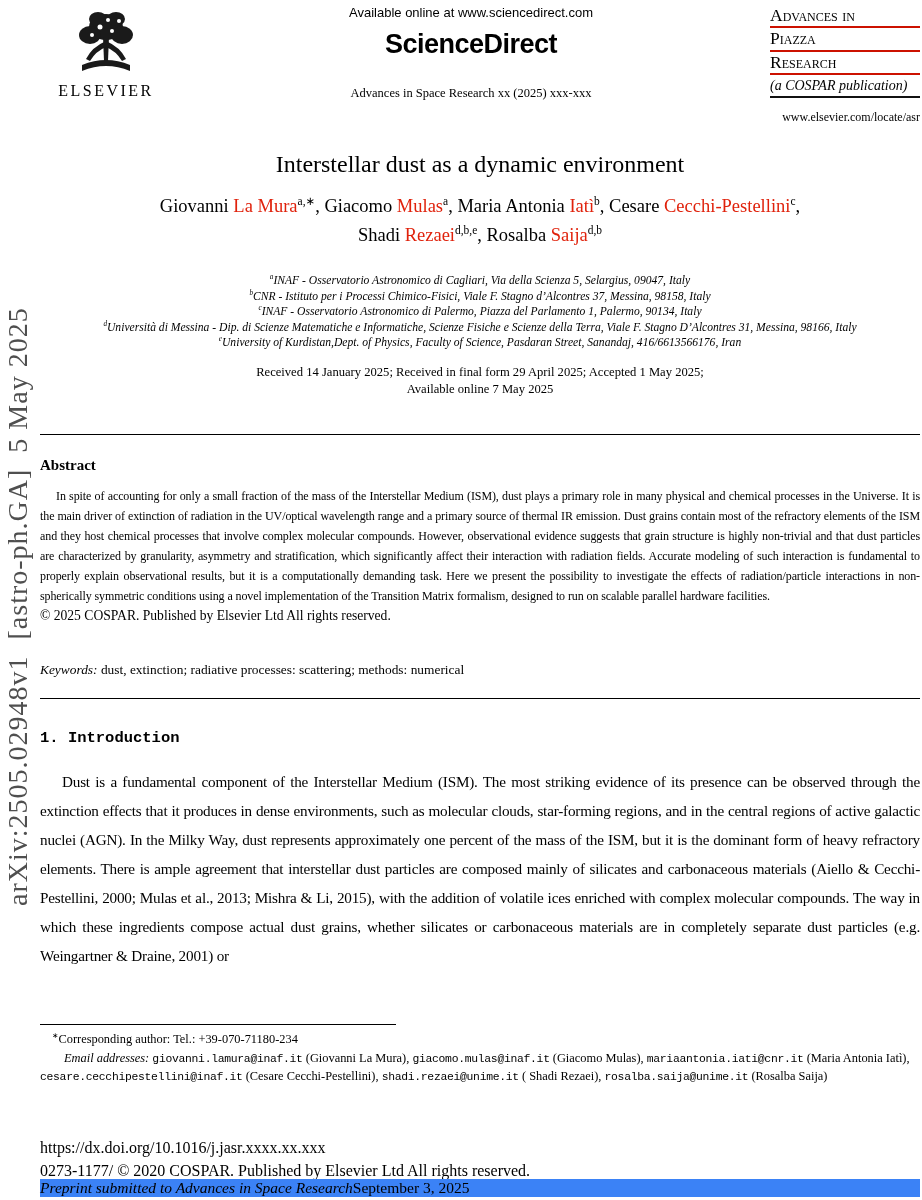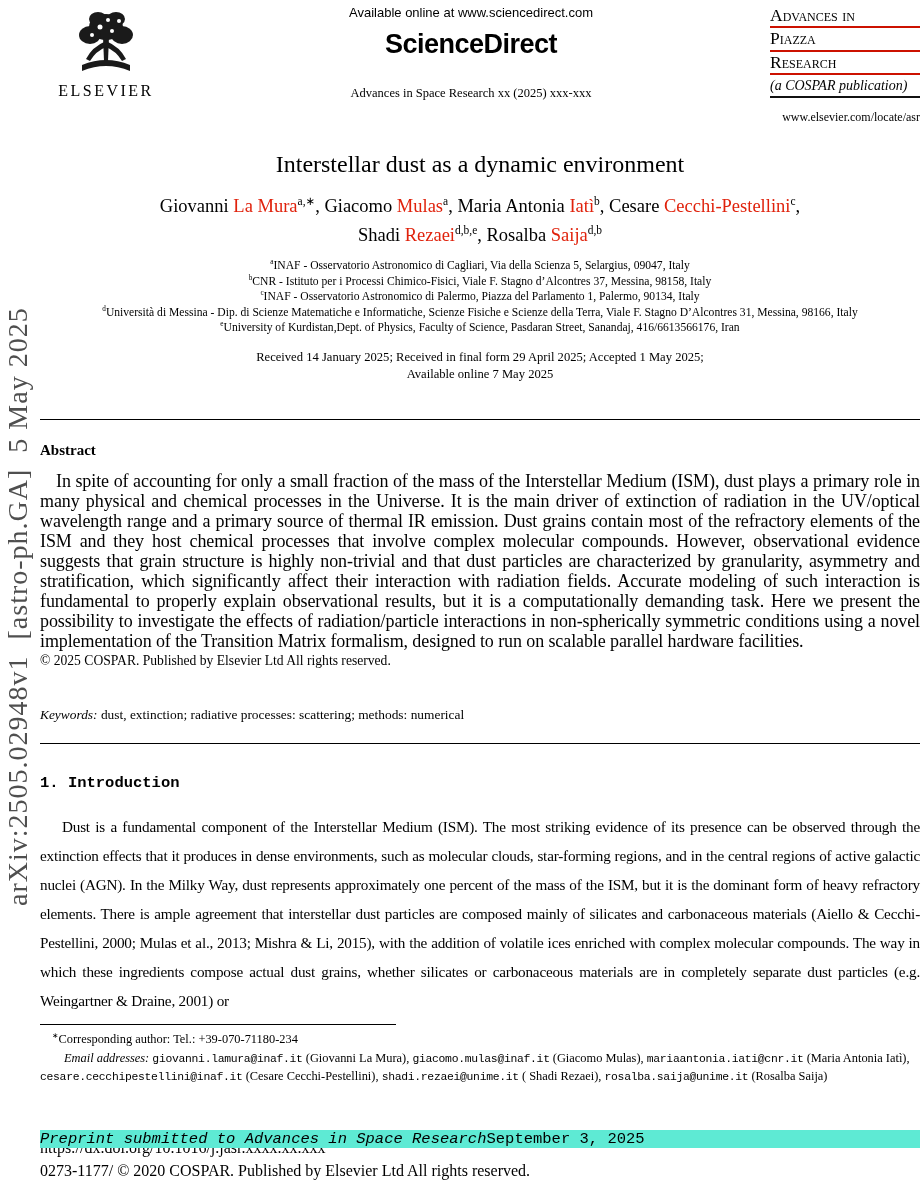--- a/index.html
+++ b/index.html
@@ -32,49 +32,49 @@
   .asr-line { font-variant:small-caps; font-weight:normal; font-size:17.5px; line-height:1.05;
               border-bottom:2.5px solid var(--logo-red); padding:1px 0 2px; }
   .asr-sub { font-style:italic; font-size:14px; border-bottom:2.5px solid #111; padding:3px 0 2px; }
   .locate { font-size:12px; text-align:right; margin-top:12px; }
 
   
   .paper-title { text-align:center; font-size:24px; margin-top:26px; }
   .authors { text-align:center; font-size:18.5px; margin-top:14px; line-height:1.55; }
   .authors .red { color:var(--author-red); }
   sup { font-size:62%; line-height:0; }
-  .affiliations { margin-top:9px; text-align:center; font-size:11.6px; line-height:1.33; }
+  .affiliations { margin-top:24px; text-align:center; font-style:italic; font-size:11.6px; line-height:1.33; }
   .dates { margin-top:13px; text-align:center; font-size:12.6px; line-height:1.35;font-family:Liberation Serif, serif; }
 
   .rule { border:none; border-top:1.2px solid #000; margin-top:36px; }
   .rule-2 { margin-top:20px; }
 
   .abs-head { margin-top:22px; font-size:15px; font-weight:bold; }
-  .abs-body { margin-top:12px; font-size:18px; line-height:20px; text-align:justify;
+  .abs-body { margin-top:12px; font-size:12px; line-height:20px; text-align:justify;
               text-indent:16px; letter-spacing:-0.1px; }
   .abs-copy { font-size:13.6px; line-height:20px; }
   .keywords { margin-top:36px; font-size:13.4px; }
   .keywords .kw-label { font-style:italic; }
 
   .sec-head { margin-top:30px; font-size:15.5px; font-weight:bold;font-family:Liberation Mono, monospace; }
   .sec-body { margin-top:20px; font-size:15.2px; line-height:29px; text-align:justify;
               text-indent:22px; letter-spacing:-0.2px; }
 
   
   .footnotes { position:absolute; left:40px; right:2px; top:1024px; background:#fff; z-index:3;
                font-size:12.4px; line-height:1.45; }
   .fn-rule { width:356px; border:none; border-top:1px solid #000; margin-bottom:6px; }
   .fn-corr { text-indent:12px; }
   .fn-emails { text-indent:24px; margin-top:1px; }
   .fn-label { font-style:italic; }
   .mono { font-family:"Liberation Mono", monospace; font-size:11.4px; letter-spacing:-0.3px; }
 
   .bottom-ids { position:absolute; left:40px; right:2px; top:1136px; background:#fff; z-index:3;
                 font-size:16px; line-height:1.45; }
-  .footer-line { position:absolute; left:40px; right:2px; top:1130px; background:#5eead4; z-index:3; font-size:15.5px;font-family:Liberation Mono, monospace; }
+  .footer-line { position:absolute; left:40px; right:2px; top:1179px; background:#3b82f6; z-index:3; font-size:15.5px; }
   .preprint-note { font-style:italic; }
 </style>
 </head>
 <body>
 
 <div class="page">
 
   <div class="arxiv-stamp">arXiv:2505.02948v1  [astro-ph.GA]  5 May 2025</div>
 
   <header class="topbar content">

